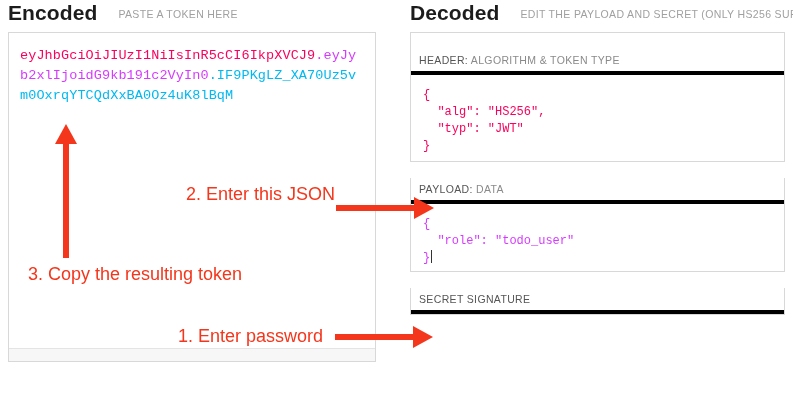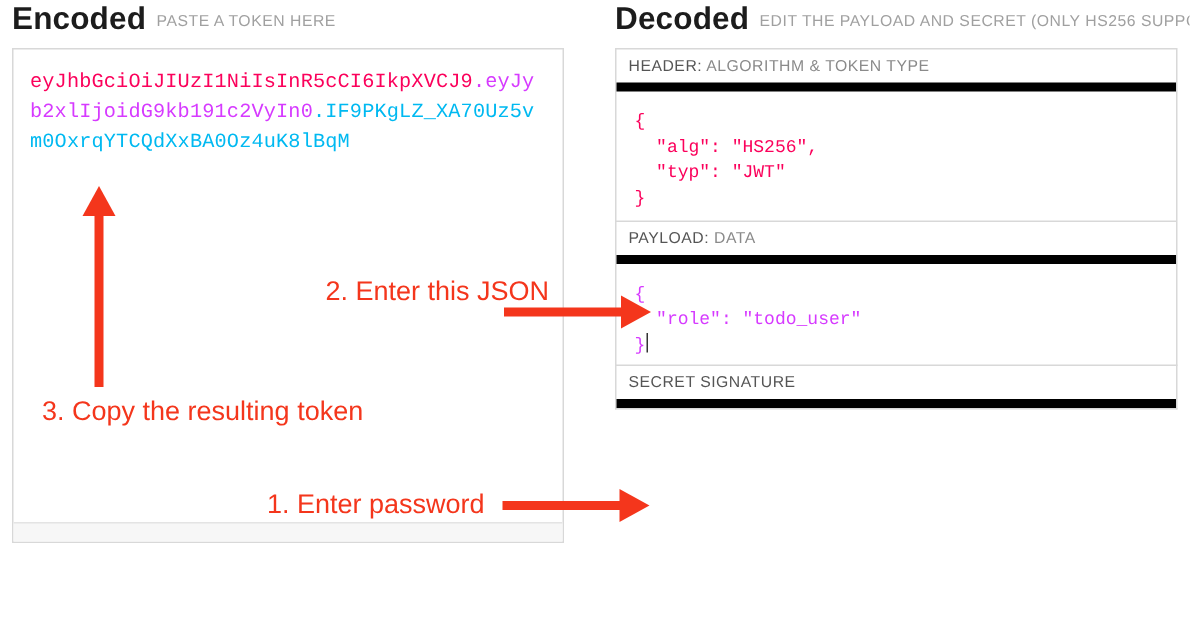--- a/index.html
+++ b/index.html
@@ -27,21 +27,21 @@
   .panel-heading .h-title {
     font-size: 21px;
     color: #1c1c1c;
     font-weight: 700;
     letter-spacing: 0.1px;
   }
   .panel-heading .h-sub {
     font-size: 10.5px;
     color: #a0a0a0;
     letter-spacing: 0.35px;
-    margin-left: 7px;
+    margin-left: 21px;
     position: relative;
     top: -2px;
   }
 
   #encoded-heading { left: 8px; top: 1px; }
   #decoded-heading { left: 410px; top: 1px; }
 
   
   #encoded-panel {
     position: absolute;
@@ -96,23 +96,24 @@
     width: 375px;
   }
   .dbox + .dbox { border-top: none; }
 
   .dbox-label {
     height: 22px;
     line-height: 22px;
     padding-left: 8px;
     font-size: 10.5px;
     letter-spacing: 0.35px;
-    border-bottom: 6px solid #000000;
+    border-bottom: 4px solid #000000;
     color: #8a8a8a;
     white-space: nowrap;
+    margin-top: 16px;
   }
   .dbox-label b {
     font-weight: 400;
     color: #555555;
   }
 
   .dbox-body {
     font-family: "Liberation Mono", "DejaVu Sans Mono", monospace;
     font-size: 12px;
     line-height: 17px;
@@ -137,21 +138,21 @@
 
   
   .anno-text {
     position: absolute;
     color: #f4361c;
     font-size: 18px;
     font-family: "Liberation Sans", sans-serif;
     white-space: nowrap;
   }
   #anno1-text { left: 178px; top: 326px; }
-  #anno2-text { left: 186px; top: 184px; margin-left: 31px; }
+  #anno2-text { left: 186px; top: 184px; }
   #anno3-text { left: 28px; top: 264px; }
 
   .arrow-h {
     position: absolute;
     height: 22px;
   }
   .arrow-h .shaft {
     position: absolute;
     left: 0;
     top: 8px;

